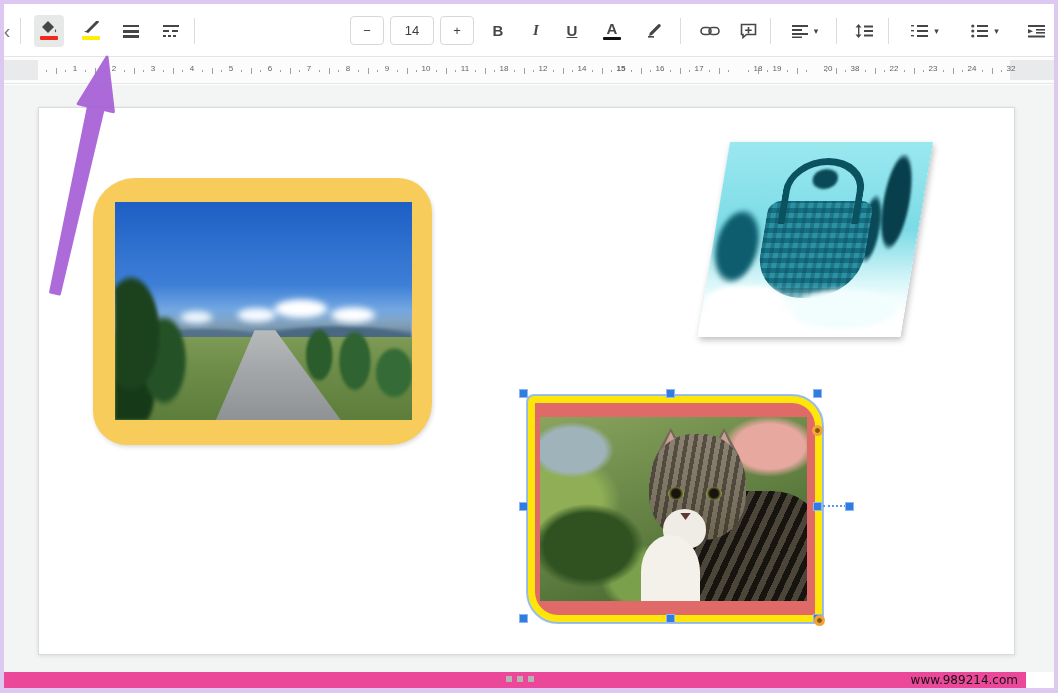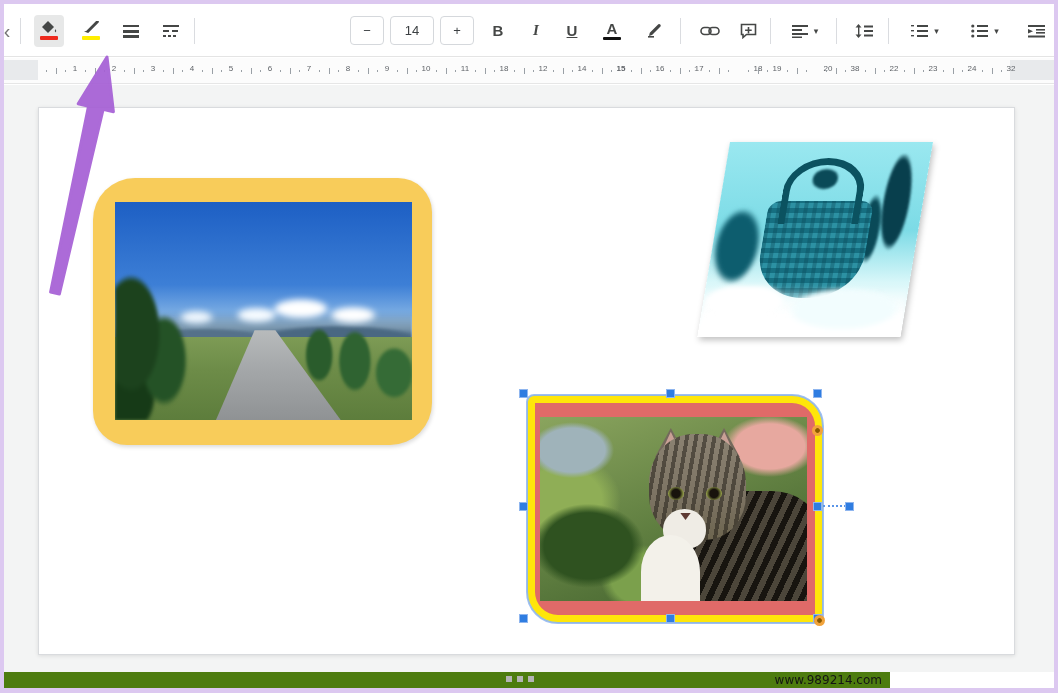--- a/index.html
+++ b/index.html
@@ -151,22 +151,22 @@
             border:1px solid #8fb6ef; z-index:8; }
   .adjust { position:absolute; width:11px; height:11px; border-radius:50%; z-index:9;
             background:radial-gradient(circle at 50% 50%, #8a5a00 25%, #f1a33b 35% 75%, #c57f12 100%); }
   .ext-line { position:absolute; height:0; border-top:2px dotted #5a95e8; z-index:7; }
 
   
   .arrow-svg { position:absolute; left:0; top:0; width:1058px; height:693px;
                z-index:50; pointer-events:none; }
 
   
-  .footer { position:absolute; left:4px; bottom:5px; width:886px; height:16px;
-            background:#4d7c0f; z-index:6;text-align:right; }
+  .footer { position:absolute; left:4px; bottom:5px; width:1022px; height:16px;
+            background:#ec4899; z-index:6;text-align:right; }
   .grip-dot { position:absolute; top:4px; width:6px; height:6px; background:#b4b4b4; }
   .watermark { position:absolute; right:8px; top:1px; font-family:"DejaVu Sans", sans-serif;
                font-size:12px; color:#141414; }
 </style>
 </head>
 <body>
 
 <div class="frame-edge fe-top"></div>
 <div class="frame-edge fe-bottom"></div>
 <div class="frame-edge fe-left"></div>

